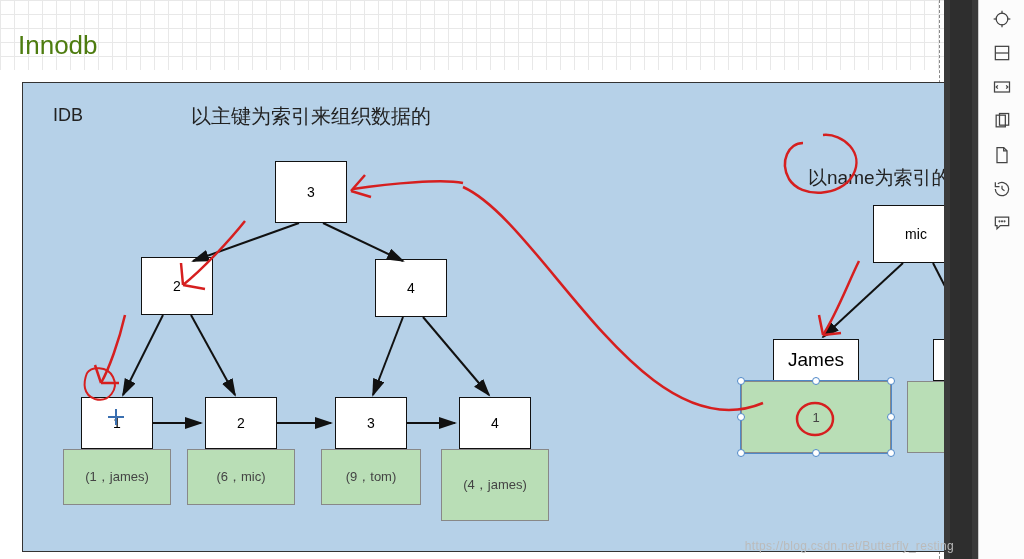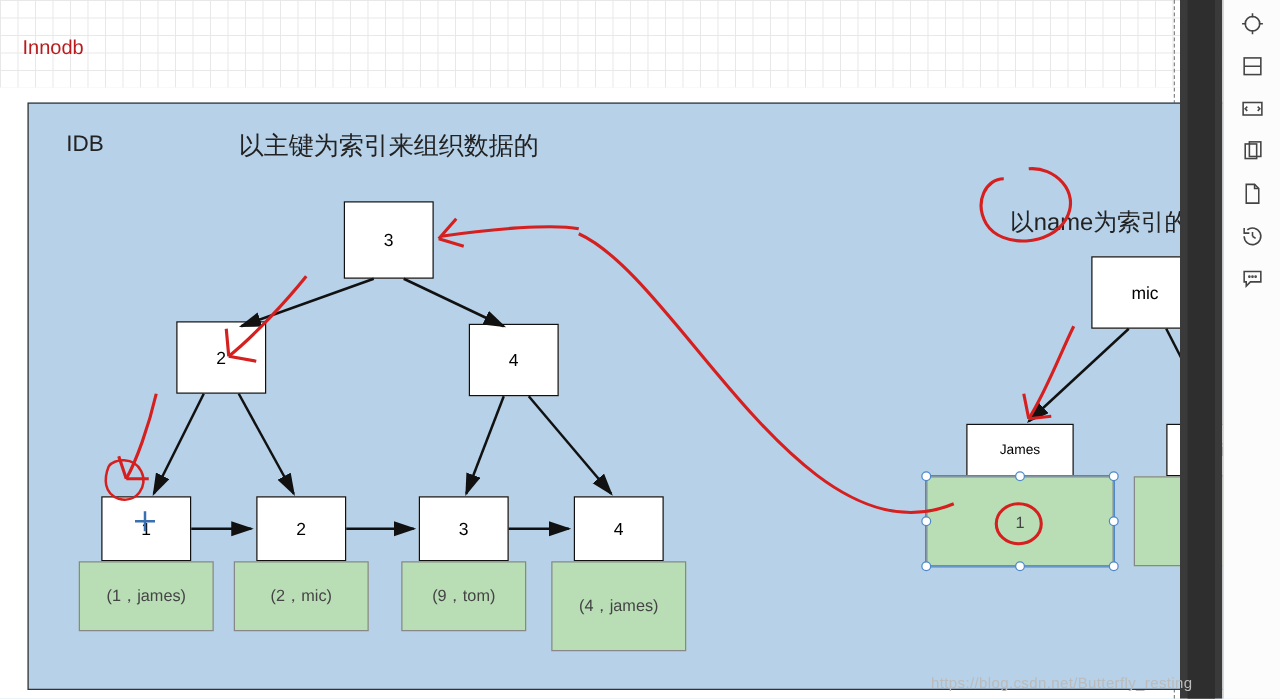--- a/index.html
+++ b/index.html
@@ -16,22 +16,22 @@
     position: absolute;
     top: 0; left: 0; width: 1024px; height: 70px;
     background-image:
       linear-gradient(#e8e8e8 1px, transparent 1px),
       linear-gradient(90deg, #e8e8e8 1px, transparent 1px);
     background-size: 14px 14px;
   }
   .title {
     position: absolute;
     left: 18px; top: 30px;
-    font-size: 16px;
-    color: #b91c1c;
+    font-size: 26px;
+    color: #4d7c0f;
   }
   .doc-border {
     position: absolute;
     left: 0; top: 0; width: 940px; height: 559px;
     border-right: 1px dashed #888;
   }
   .canvas {
     position: absolute;
     left: 22px; top: 82px;
     width: 1000px; height: 470px;
@@ -136,26 +136,26 @@
   <div class="box" style="left:252px; top:78px; width:72px; height:62px;">3</div>
   <div class="box" style="left:118px; top:174px; width:72px; height:58px;">2</div>
   <div class="box" style="left:352px; top:176px; width:72px; height:58px;">4</div>
 
   <div class="box" style="left:58px;  top:314px; width:72px; height:52px;">1</div>
   <div class="box" style="left:182px; top:314px; width:72px; height:52px;">2</div>
   <div class="box" style="left:312px; top:314px; width:72px; height:52px;">3</div>
   <div class="box" style="left:436px; top:314px; width:72px; height:52px;">4</div>
 
   <div class="leaf" style="left:40px;  top:366px; width:108px; height:56px;text-align:right;">(1，james)</div>
-  <div class="leaf" style="left:164px; top:366px; width:108px; height:56px;">(2，mic)</div>
+  <div class="leaf" style="left:164px; top:366px; width:108px; height:56px;">(6，mic)</div>
   <div class="leaf" style="left:298px; top:366px; width:100px; height:56px;">(9，tom)</div>
   <div class="leaf" style="left:418px; top:366px; width:108px; height:72px;">(4，james)</div>
 
   <div class="box" style="left:850px; top:122px; width:86px; height:58px;">mic</div>
-  <div class="box" style="left:750px; top:256px; width:86px; height:42px; font-size:11px;">James</div>
+  <div class="box" style="left:750px; top:256px; width:86px; height:42px; font-size:19px;">James</div>
   <div class="box" style="left:910px; top:256px; width:86px; height:42px;">mic</div>
 
   <div class="leaf selected" style="left:718px; top:298px; width:150px; height:72px;">1</div>
   <div class="leaf" style="left:884px; top:298px; width:116px; height:72px;">2</div>
 
   <div class="sel-handle" style="left:714px; top:294px;"></div>
   <div class="sel-handle" style="left:789px; top:294px;"></div>
   <div class="sel-handle" style="left:864px; top:294px;"></div>
   <div class="sel-handle" style="left:714px; top:330px;"></div>
   <div class="sel-handle" style="left:864px; top:330px;"></div>

